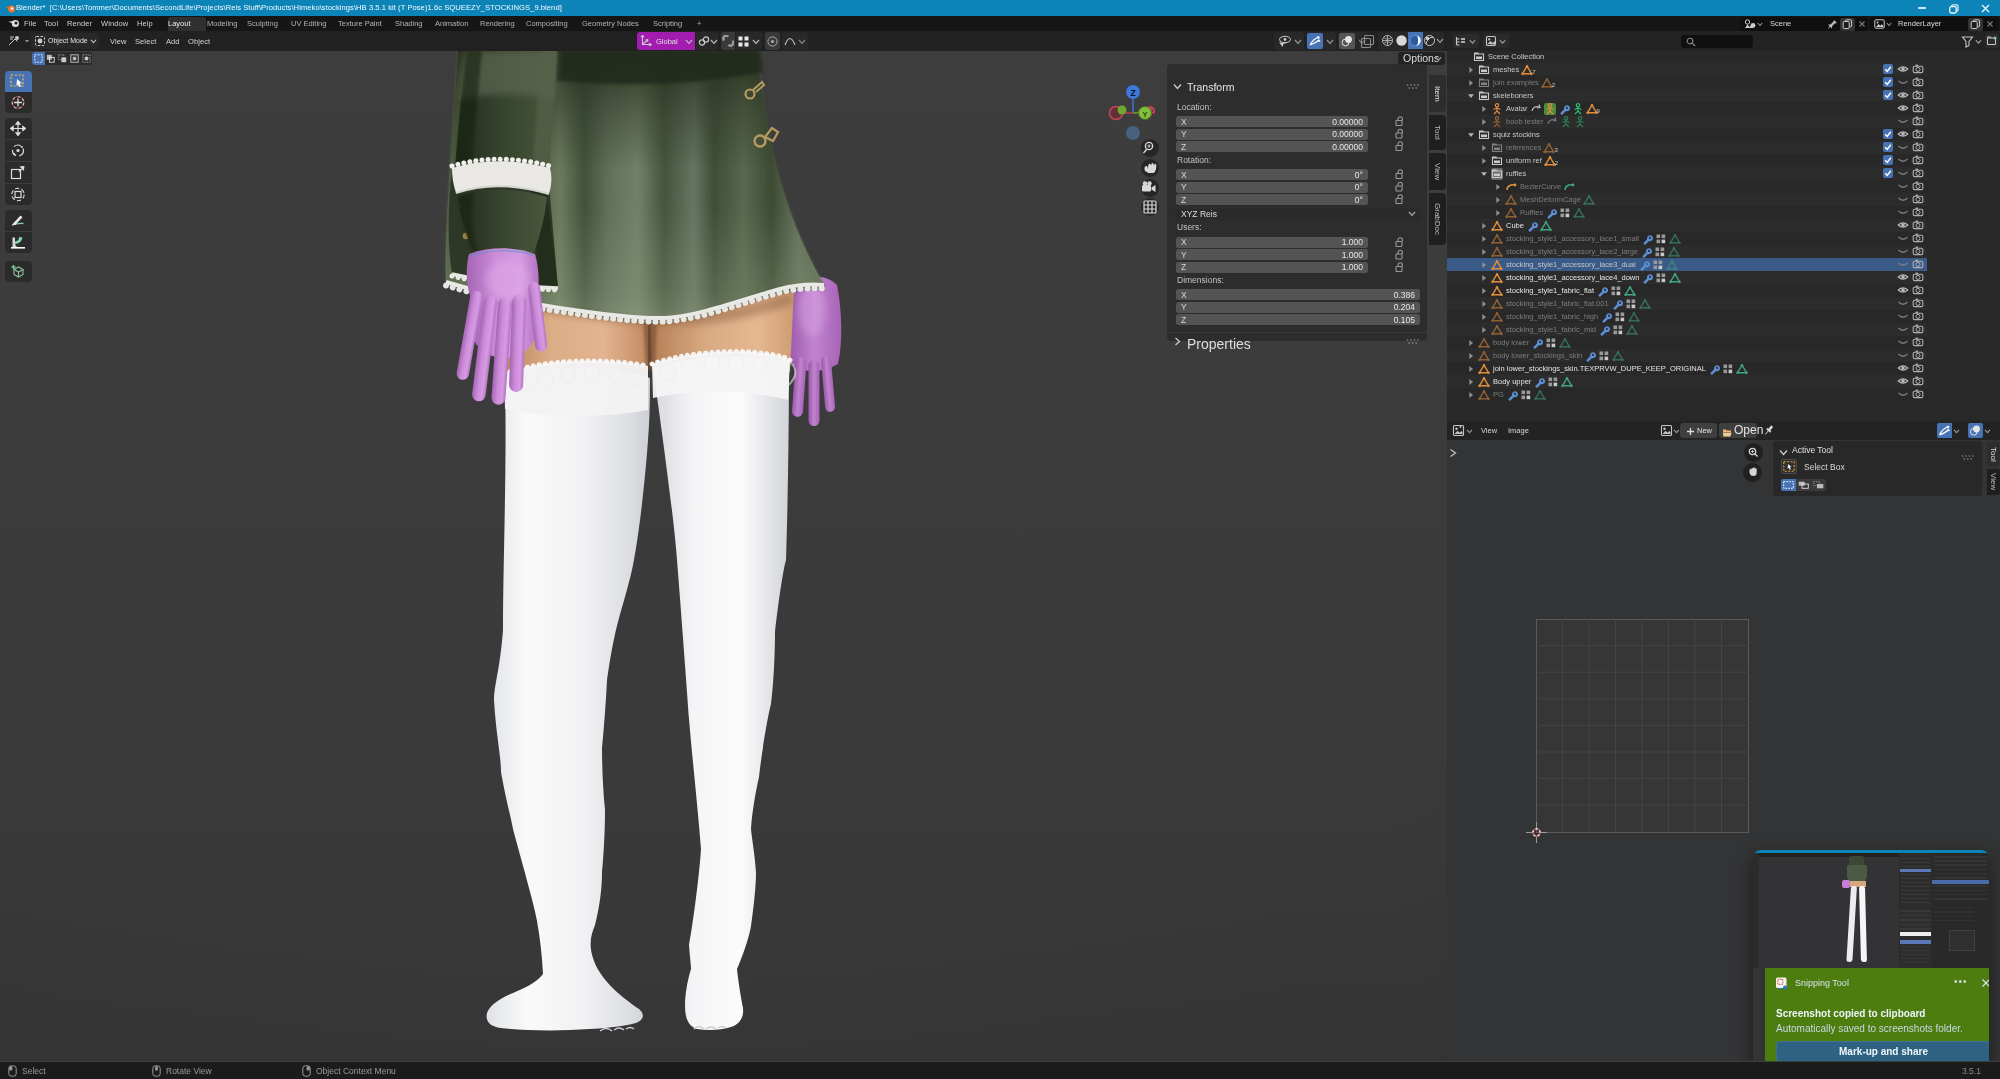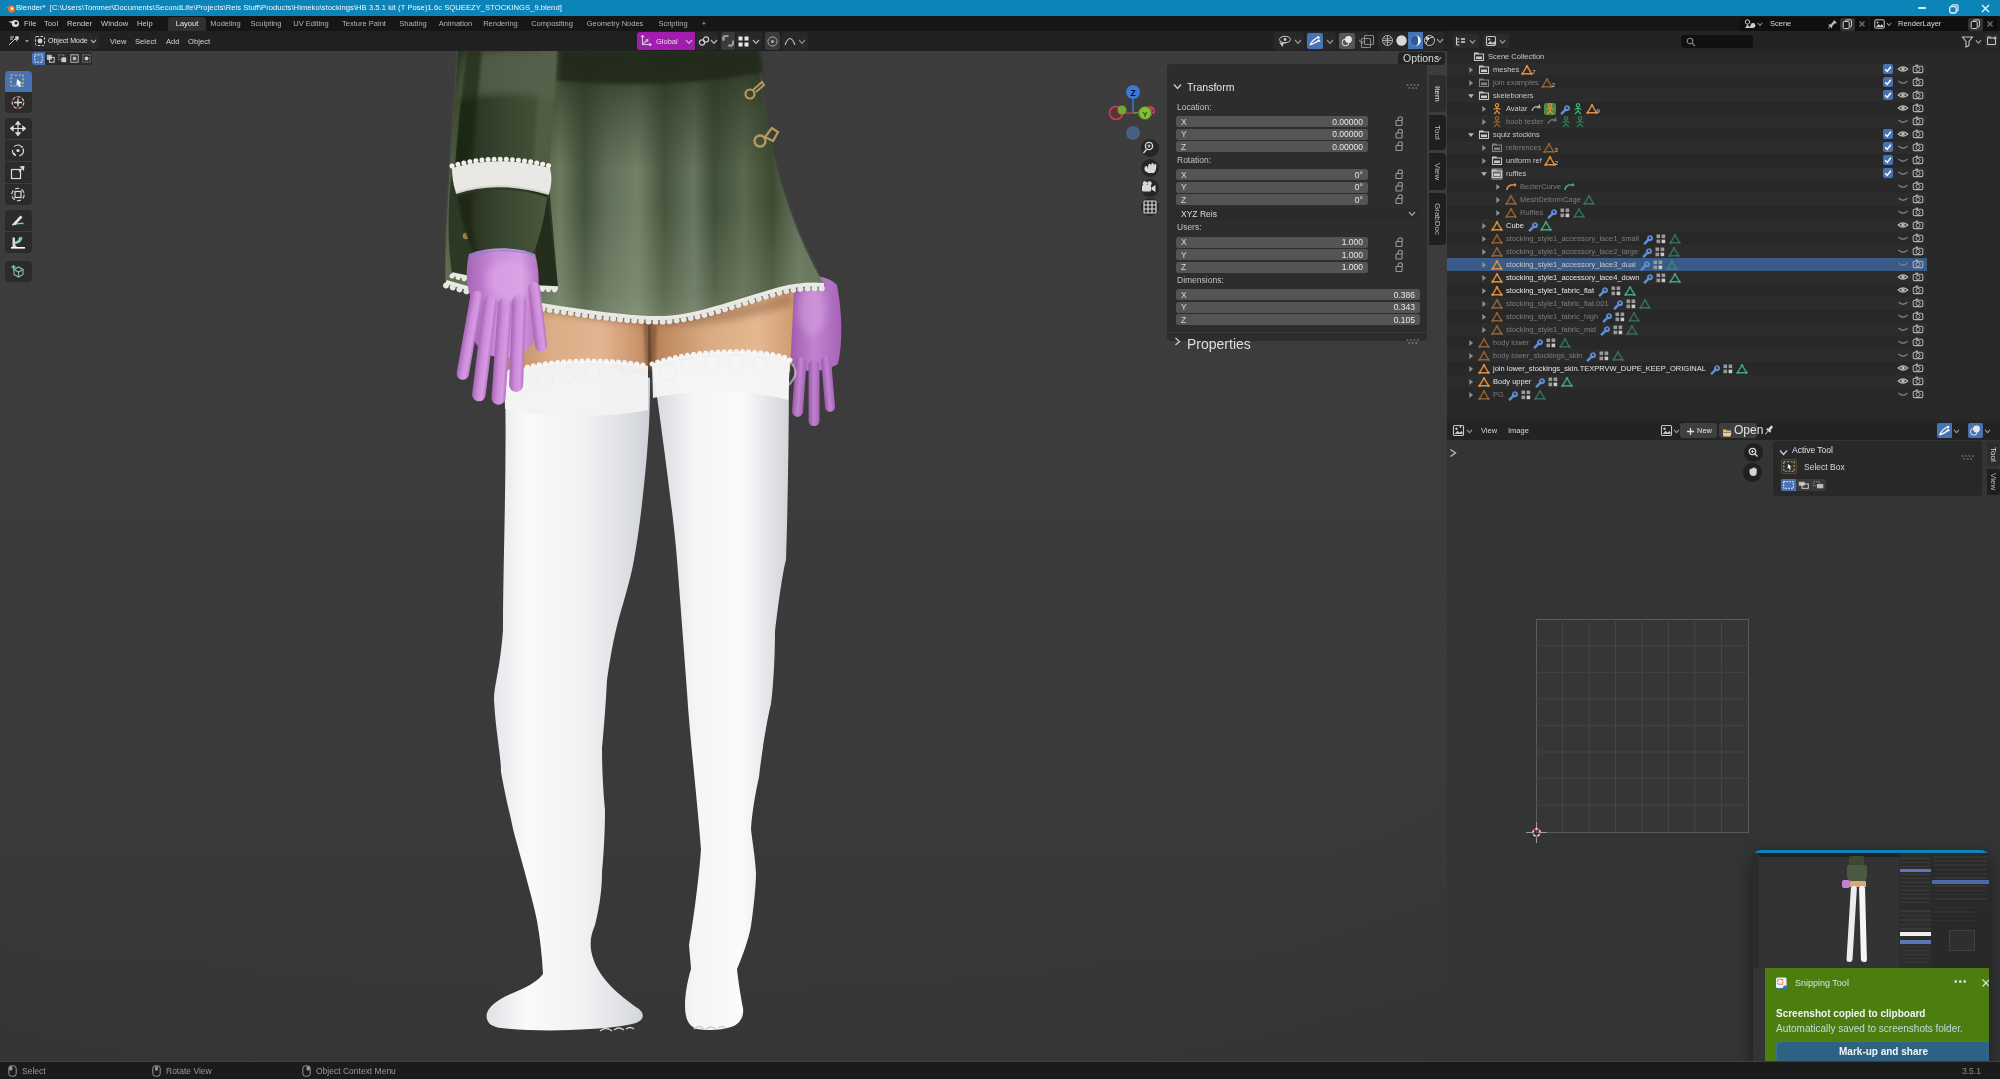--- a/index.html
+++ b/index.html
@@ -4,21 +4,21 @@
 <style>
 *{margin:0;padding:0;box-sizing:border-box;font-family:"Liberation Sans",sans-serif;}
 html,body{width:2000px;height:1079px;overflow:hidden;background:#242424;}
 #root{position:absolute;top:0;left:0;width:2000px;height:1079px;background:#3a3a3a;}
 .abs{position:absolute;}
 
 #titlebar{left:0;top:0;width:2000px;height:16px;background:#0d84b8;color:#fff;font-size:8px;}
 #titletxt{left:16px;top:2px;height:12px;line-height:12px;color:#f2fafd;font-size:7.6px;letter-spacing:0.05px;}
 #menubar{left:0;top:16px;width:2000px;height:15px;background:#161616;color:#cecece;font-size:7.5px;}
 .menuitem{position:absolute;top:0px;height:15px;line-height:15px;letter-spacing:0.1px;}
-.wstab{position:absolute;top:1px;height:24px;line-height:14px;color:#b2b2b2;border-radius:3px 3px 0 0;text-align:center;}
+.wstab{position:absolute;top:1px;height:24px;line-height:14px;color:#b2b2b2;border-radius:3px 3px 0 0;text-align:left;}
 .wstab.active{background:#303030;color:#e8e8e8;}
 #toolheader{left:0;top:31px;width:2000px;height:20px;background:#212121;color:#d4d4d4;font-size:7.5px;}
 
 #viewport{left:0;top:51px;width:1447px;height:1010px;background:linear-gradient(180deg,#3d3d3d 0%,#3a3a3a 70%,#373737 100%);overflow:hidden;}
 .tb{width:27px;}
 #npanel{left:1167px;top:13px;width:260px;height:277px;background:rgba(45,45,45,0.96);border-radius:4px;font-size:8.5px;color:#cdcdcd;}
 .nlabel{position:absolute;left:10px;height:11px;line-height:11px;color:#c3c3c3;}
 .nrow{position:absolute;left:9px;width:192px;height:11px;background:#545454;border-radius:2.5px;color:#e9e9e9;}
 .nrow .xl{position:absolute;left:5px;top:0.5px;font-size:8.5px;line-height:10.5px;color:#d7d7d7;}
 .nrow .xv{position:absolute;right:5px;top:0.5px;font-size:8.5px;line-height:10.5px;}
@@ -657,21 +657,21 @@
           <span class="xl">Z</span>
           <span class="xv">1.000</span>
         </div>
       <div class="nlabel" style="top:211px">Dimensions:</div>
       <div class="nrow" style="top:225px;width:244px">
           <span class="xl">X</span>
           <span class="xv">0.386</span>
         </div>
       <div class="nrow" style="top:237.5px;width:244px">
           <span class="xl">Y</span>
-          <span class="xv">0.343</span>
+          <span class="xv">0.204</span>
         </div>
       <div class="nrow" style="top:250px;width:244px">
           <span class="xl">Z</span>
           <span class="xv">0.105</span>
         </div>
       <svg class="abs" style="left:228px;top:52px" width="11" height="88" viewBox="0 0 11 88">
         <defs>
             <g id="olock" fill="none" stroke="#9a9a9a" stroke-width="1.1">
               <rect x="1" y="4.5" width="6" height="5" rx="0.8"></rect>
               <path d="M3 4.5 v-1.5 a2.2 2.2 0 0 1 4.4 0 v1.5"></path>

